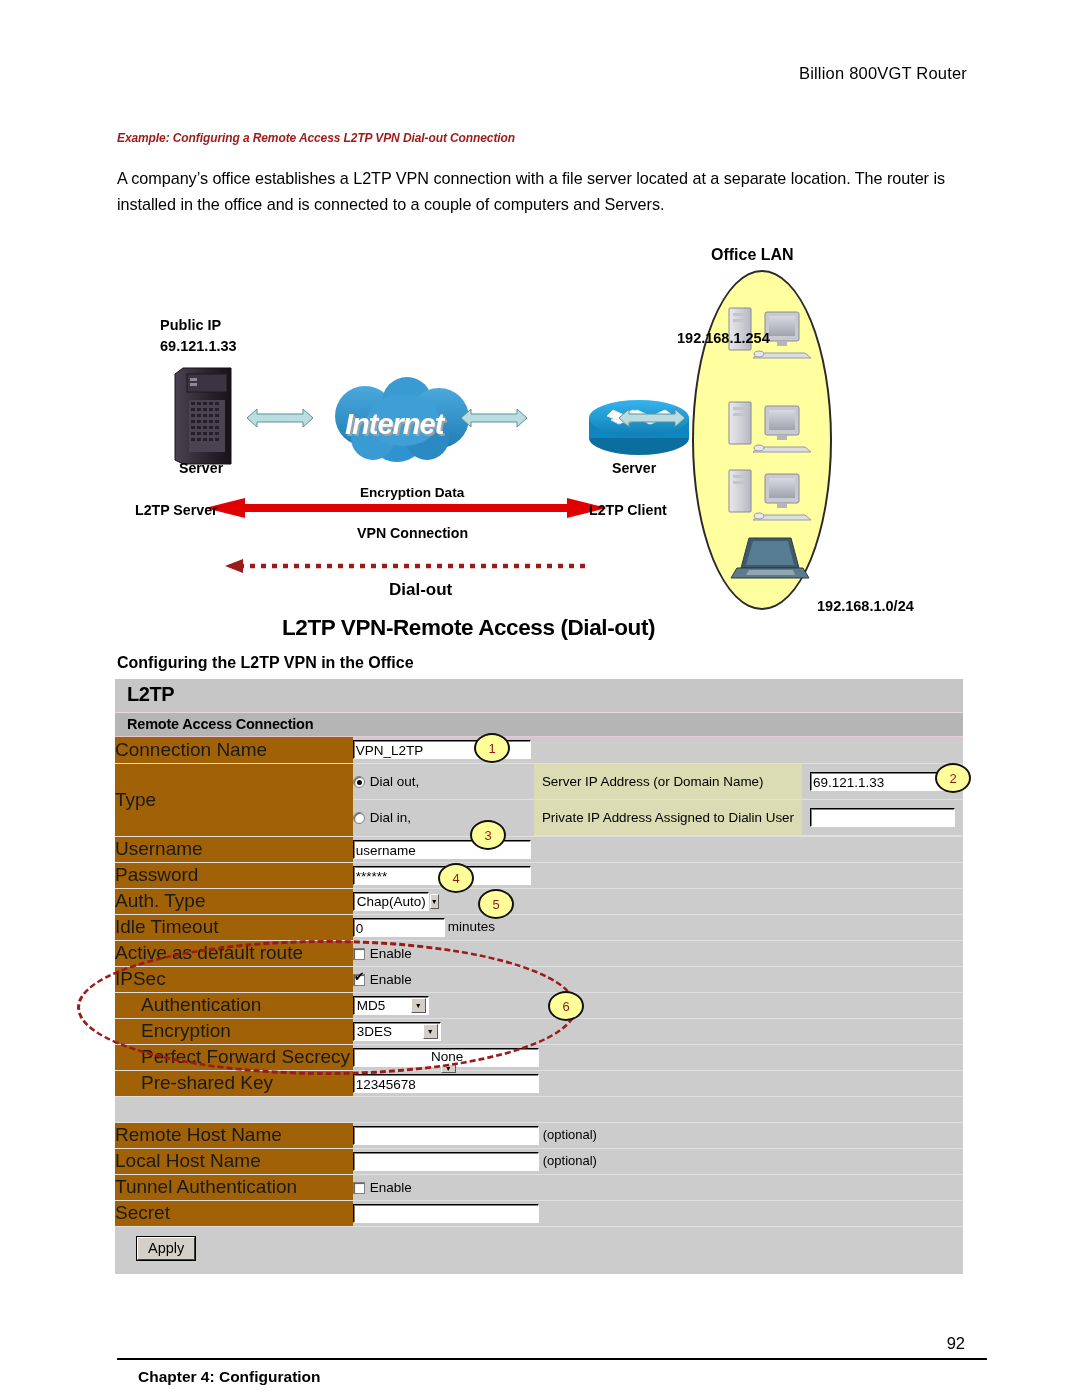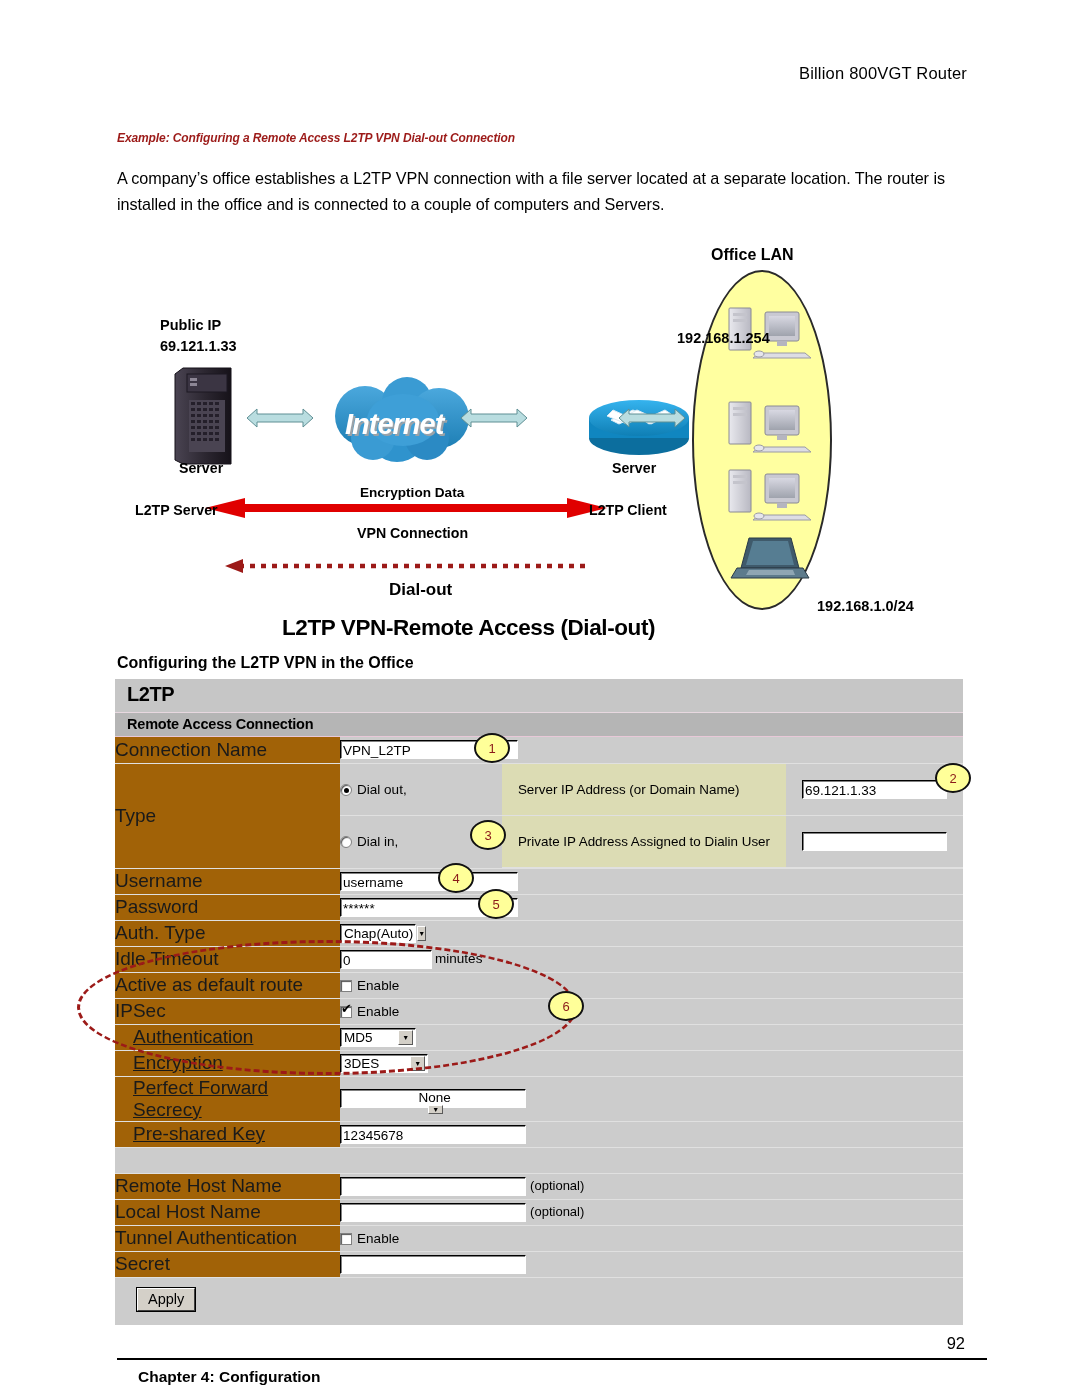--- a/index.html
+++ b/index.html
@@ -84,21 +84,21 @@
   table.form { width:100%; border-collapse:collapse; }
   table.form td {
     border-bottom:1px solid #e0e0e0;
     padding:0; vertical-align:middle;
     height:26px;
   }
   td.lab {
     width:244px; background:#a16207;
     padding-left:14px; font-size:19px; color:#1a1a1a;
   }
-  td.lab.indent { padding-left:18px;text-decoration:underline; }
+  td.lab.indent { padding-left:26px; }
   td.val { background:#cccccc; padding-left:8px; }
   td.spacer { background:#cccccc; height:14px; border-bottom:1px solid #e0e0e0;}
 
   .inp {
     background:#fff;
     border:1px solid #000;
     border-right-color:#fff; border-bottom-color:#fff;
     box-shadow: inset 1px 1px 0 #808080;
     height:19px; padding:0 2px;
     font-family:"Liberation Sans", sans-serif;
@@ -163,21 +163,21 @@
     display:inline-block;
     background:#d4d0c8; color:#000;
     border:1px solid #fff; border-right-color:#404040; border-bottom-color:#404040;
     outline:1px solid #000;
     padding:2px 10px 3px 10px; font-size:14.5px;
     font-family:"Liberation Sans", sans-serif;
   }
 
   
   table.subip { border-collapse:collapse; width:100%; }
-  table.subip td { height:24px; border-bottom:1px solid #e0e0e0; padding:16px; }
+  table.subip td { height:24px; border-bottom:1px solid #e0e0e0; padding:8px; }
   td.sublab {
     background:#dcdcb4; padding:0 8px 0 10px;
     font-size:13.4px; white-space:nowrap; width:300px;
   }
   td.subval { background:#cccccc; padding-left:6px; }
 
   
   .callout {
     position:absolute; width:36px; height:30px;
     border-radius:50%;

